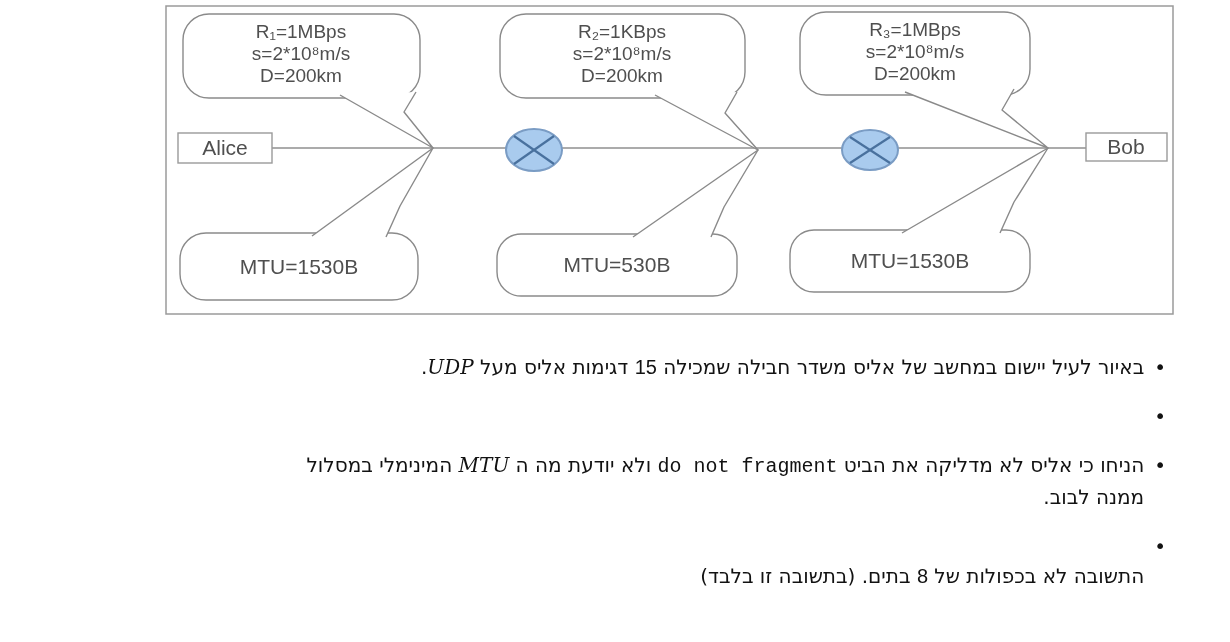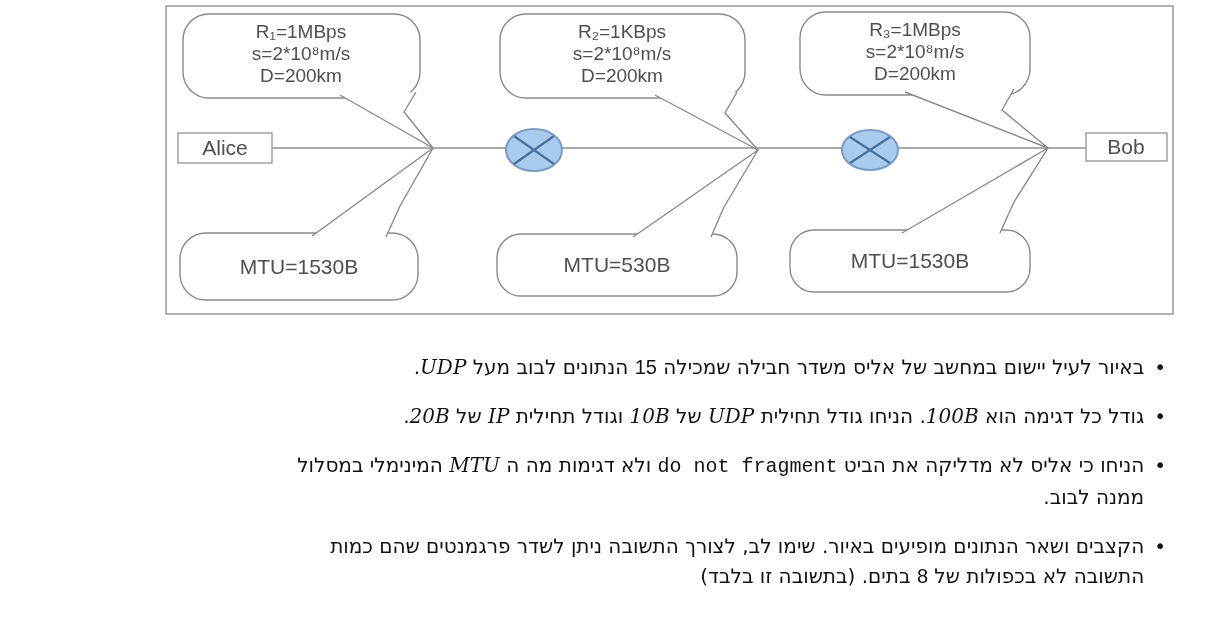--- a/index.html
+++ b/index.html
@@ -91,29 +91,28 @@
         <rect x="790" y="230" width="240" height="62" rx="24" fill="#ffffff" stroke="#8a8a8a" stroke-width="1.4"></rect>
         <path d="M902,233 L1048,148 L1014,202 L1000,233" fill="#ffffff" stroke="#8a8a8a" stroke-width="1.4" stroke-linejoin="round"></path>
         <text x="910" y="268" font-size="21" text-anchor="middle">MTU=1530B</text>
       </g>
     </svg>
   </div>
 
   <div class="bullets" dir="rtl">
       <div class="bullet">
         <span class="dot">•</span>
-        <div class="btext"><span>באיור לעיל יישום במחשב של אליס משדר חבילה שמכילה </span><span class="num">15</span><span> הנתונים לבוב מעל </span><span class="math">UDP</span><span>.</span></div>
+        <div class="btext"><span>באיור לעיל יישום במחשב של אליס משדר חבילה שמכילה </span><span class="num">15</span><span> דגימות אליס מעל </span><span class="math">UDP</span><span>.</span></div>
       </div>
       <div class="bullet">
         <span class="dot">•</span>
-        <div class="btext"><span>גודל כל דגימה הוא </span><span class="math">100B</span><span>. הניחו גודל תחילית </span><span class="math">UDP</span><span> של </span><span class="math">10B</span><span> וגודל תחילית </span><span class="math">IP</span><span> של </span><span class="math">20B</span><span>.</span></div>
       </div>
       <div class="bullet">
         <span class="dot">•</span>
-        <div class="btext"><span>הניחו כי אליס לא מדליקה את הביט </span><span class="latin">do not fragment</span><span> ולא דגימות מה ה </span><span class="math">MTU</span><span> המינימלי במסלול</span><br><span>ממנה לבוב.</span></div>
+        <div class="btext"><span>הניחו כי אליס לא מדליקה את הביט </span><span class="latin">do not fragment</span><span> ולא יודעת מה ה </span><span class="math">MTU</span><span> המינימלי במסלול</span><br><span>ממנה לבוב.</span></div>
       </div>
       <div class="bullet">
         <span class="dot">•</span>
-        <div class="btext"><span>הקצבים ושאר הנתונים מופיעים באיור.  שימו לב, לצורך התשובה ניתן לשדר פרגמנטים שהם כמות</span><br><span>התשובה לא בכפולות של </span><span class="num">8</span><span> בתים. (בתשובה זו בלבד)</span></div>
+        <div class="btext"><br><span>התשובה לא בכפולות של </span><span class="num">8</span><span> בתים. (בתשובה זו בלבד)</span></div>
       </div>
     </div>
 
 </div>
 
 </body></html>

